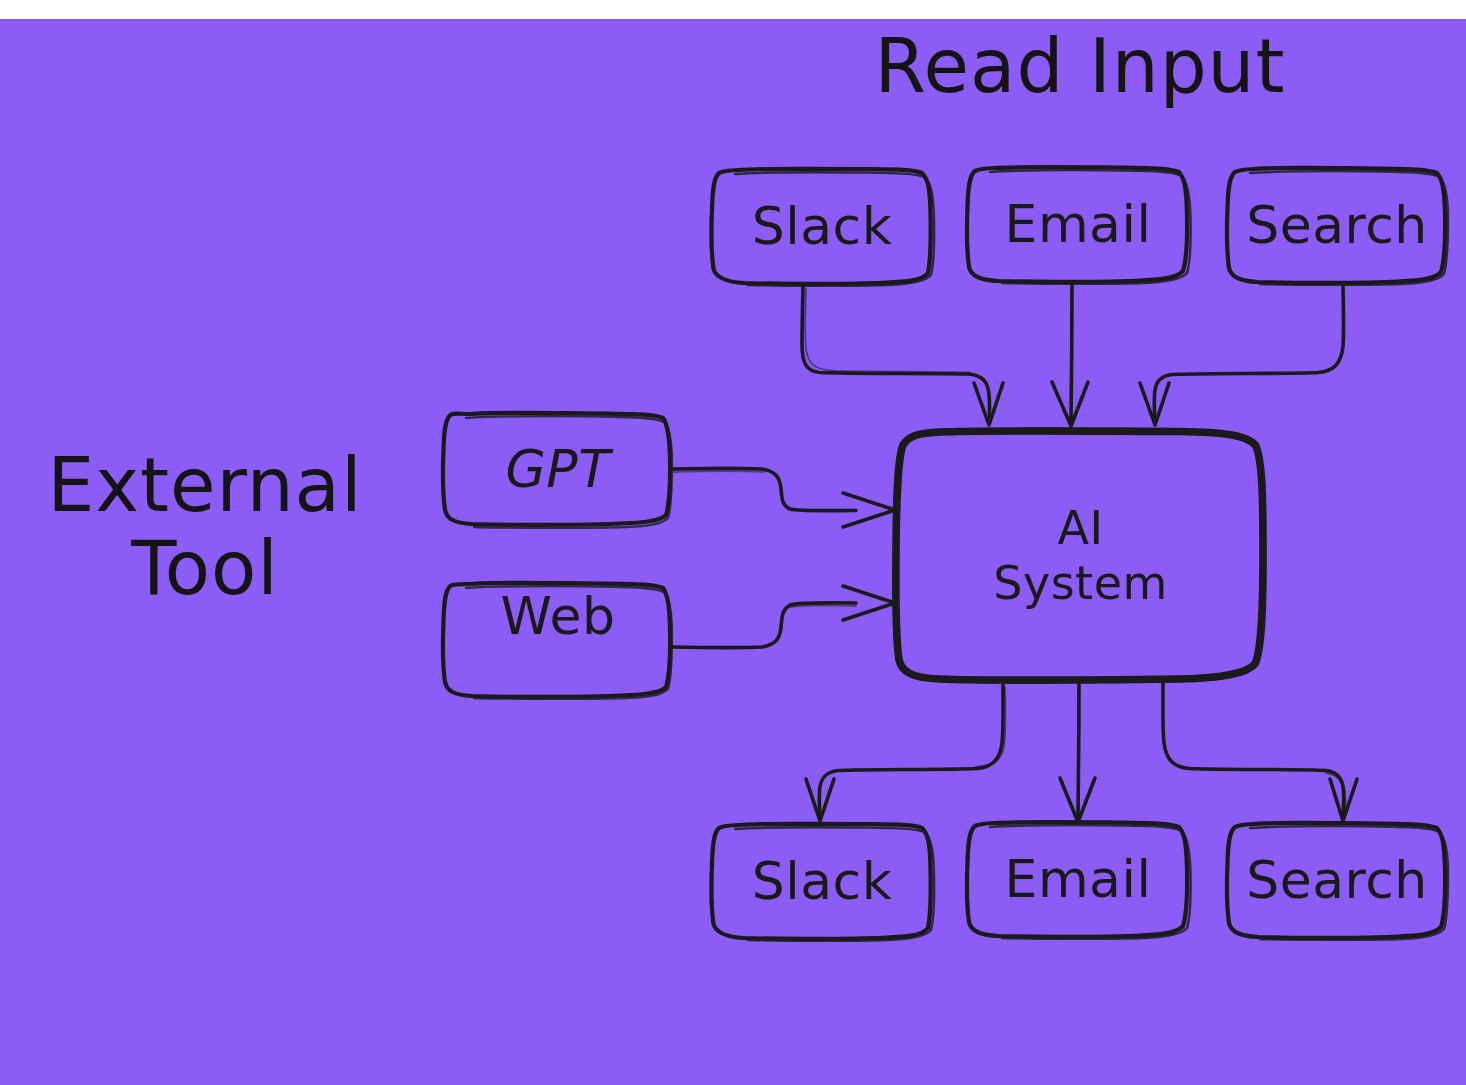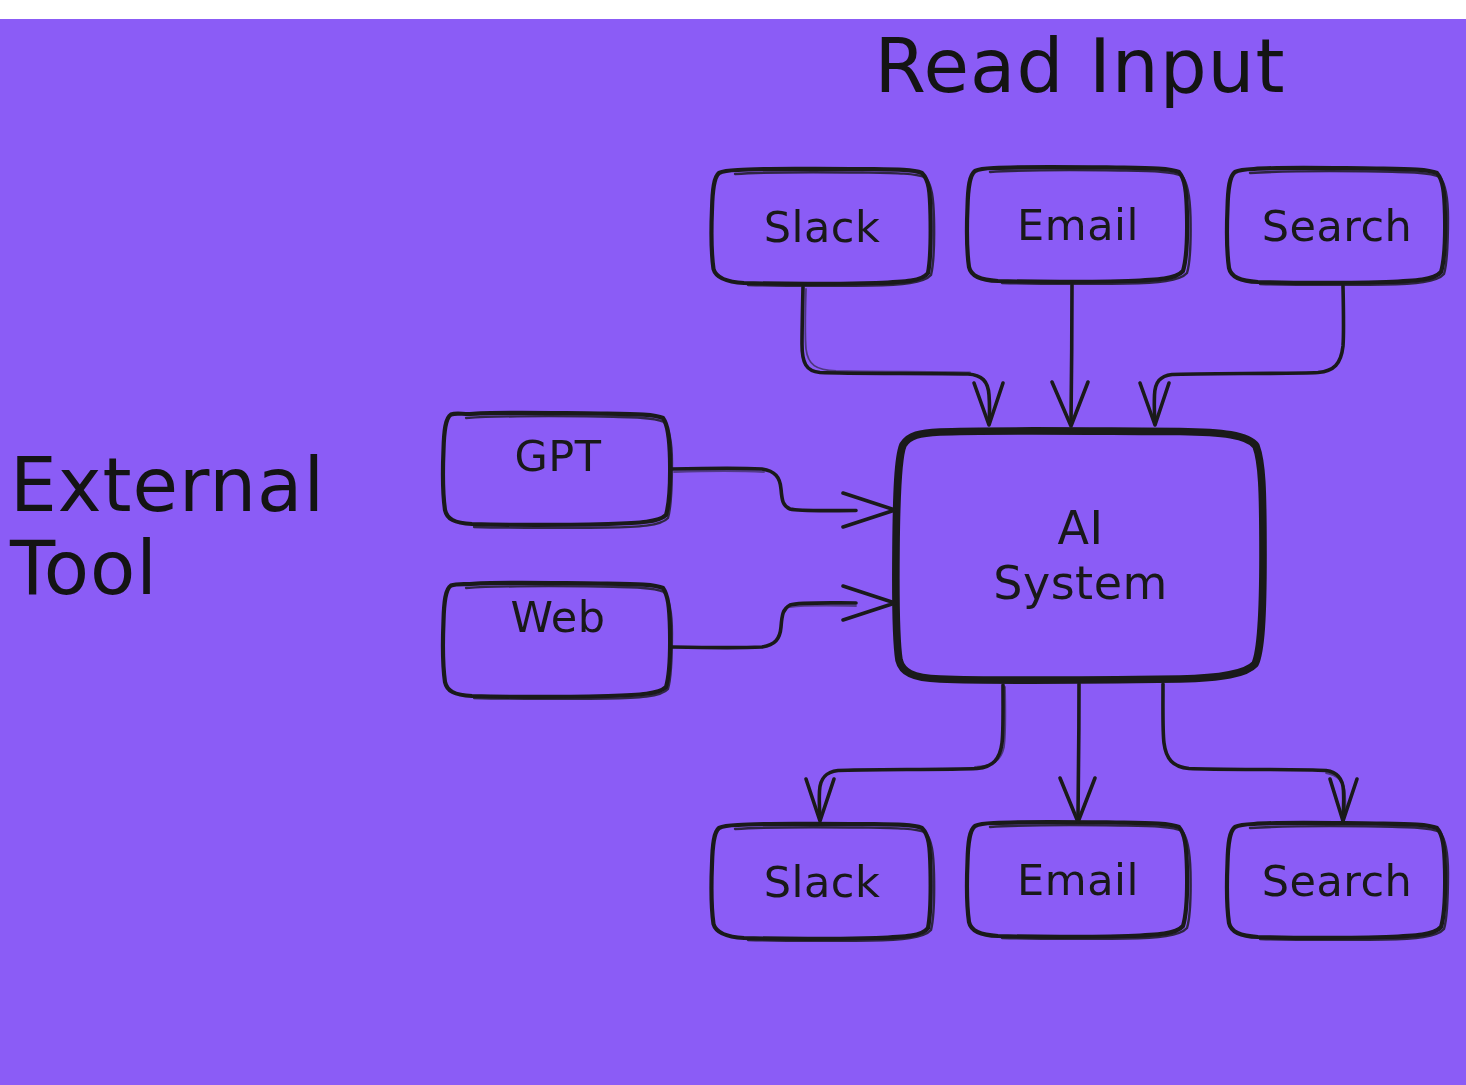--- a/index.html
+++ b/index.html
@@ -32,34 +32,34 @@
     justify-content: center;
     color: #191919;
     font-family: "DejaVu Sans", sans-serif;
     font-weight: 400;
     letter-spacing: 0.5px;
     text-align: center;
     pointer-events: none;
     white-space: pre-line;
     line-height: 1.18;
   }
-  .small-node-label { font-size: 43px; }
+  .small-node-label { font-size: 52px; }
   .center-node-label { font-size: 46px; }
   .group-label {
     position: absolute;
     color: #141414;
     font-family: "DejaVu Sans", sans-serif;
     font-size: 74px;
     font-weight: 400;
     letter-spacing: 1px;
     line-height: 1.12;
     white-space: pre-line;
   }
   .group-label.center { text-align: center; }
-  .group-label.right { text-align: left; }
+  .group-label.right { text-align: center; }
   .hit {
     position: absolute;
     background: transparent;
   }
 </style>
 </head>
 <body>
 
 <div id="canvas">
 
@@ -162,21 +162,21 @@
   <div class="group-label center" style="left:760px; top:6px; width:640px;">Read Input</div>
 
   <div class="group-label right" style="left:10px; top:425px; width:390px;">External
 Tool</div>
 
 
   <div class="node-label small-node-label" style="left:712px; top:150px; width:220px; height:116px;">Slack</div>
   <div class="node-label small-node-label" style="left:967px; top:148px; width:222px; height:116px;">Email</div>
   <div class="node-label small-node-label" style="left:1227px; top:149px; width:220px; height:116px;">Search</div>
 
-  <div class="node-label small-node-label" style="left:444px; top:380px; width:228px; height:114px;">GPT</div>
+  <div class="node-label small-node-label" style="left:444px; top:394px; width:228px; height:114px;font-style:italic;">GPT</div>
   <div class="node-label small-node-label" style="left:444px; top:540px; width:228px; height:116px;">Web</div>
 
   <div class="node-label center-node-label" style="left:898px; top:412px; width:365px; height:249px;">AI
 System</div>
 
   <div class="node-label small-node-label" style="left:712px; top:805px; width:220px; height:116px;">Slack</div>
   <div class="node-label small-node-label" style="left:967px; top:803px; width:222px; height:116px;">Email</div>
   <div class="node-label small-node-label" style="left:1227px; top:804px; width:220px; height:116px;">Search</div>
 
   <div class="hit" style="left:712px; top:150px; width:220px; height:116px;"></div>

